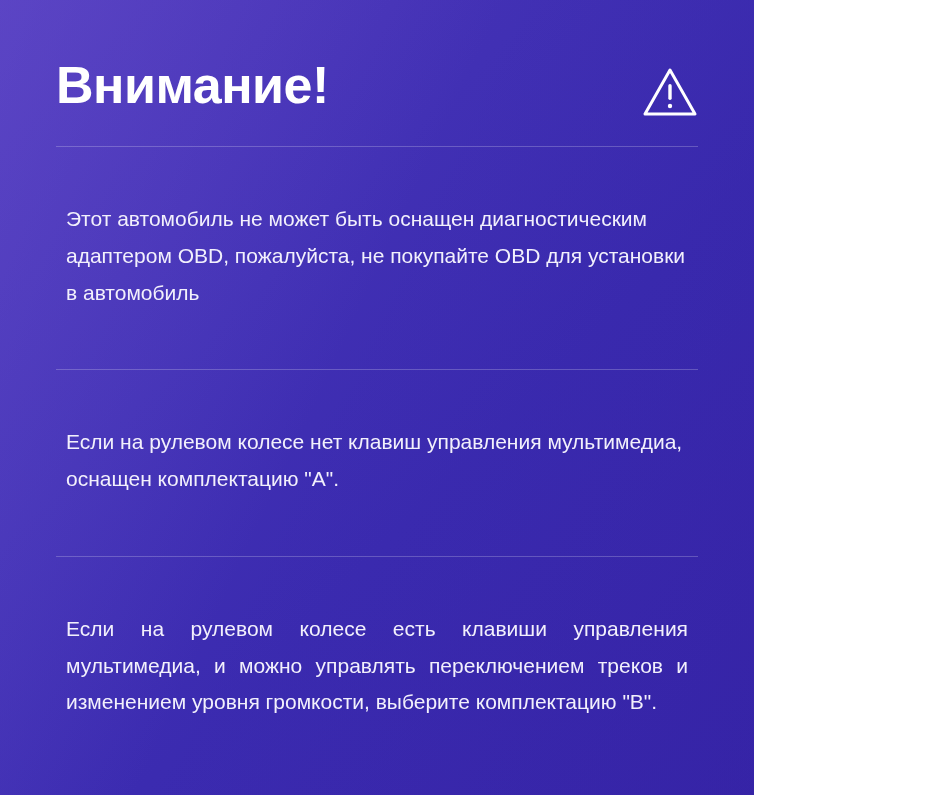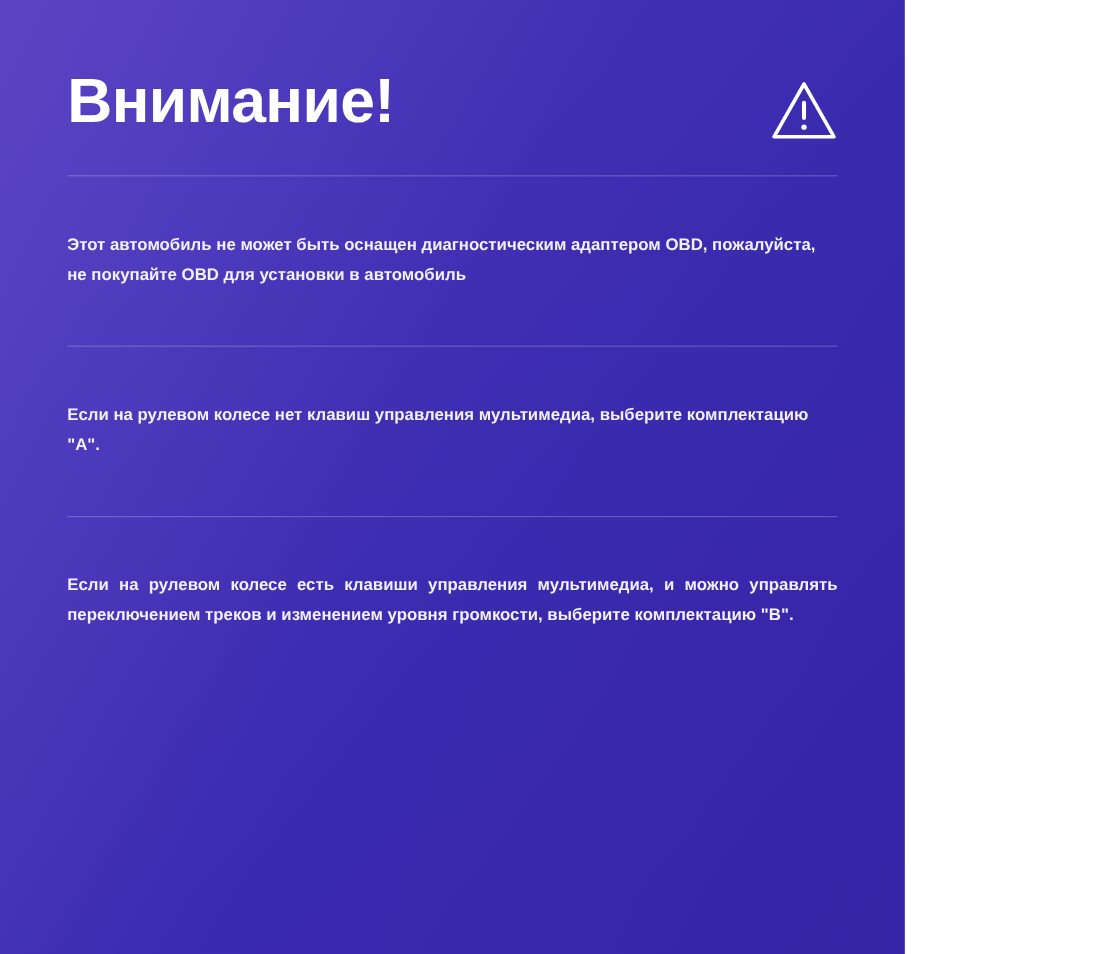--- a/index.html
+++ b/index.html
@@ -67,25 +67,25 @@
     width: 100%;
   }
 
   .section {
     position: relative;
     z-index: 2;
     padding: 40px 0 42px 0;
   }
 
   .section p {
-    margin: 0;
-    font-size: 14px;
+    margin: 10px;
+    font-size: 21px;
     line-height: 1.75;
     color: #f2f0fc;
-    font-weight: 700;
+    font-weight: 400;
   }
 
   .section.justified p {
     text-align: justify;
     text-align-last: left;
   }
 
   .s1 { padding-top: 44px; padding-bottom: 48px; }
   .s2 { padding-top: 44px; padding-bottom: 48px; }
   .s3 { padding-top: 44px; padding-bottom: 10px; }
@@ -108,21 +108,21 @@
 
   <div class="divider"></div>
 
   <div class="section s1">
     <p>Этот автомобиль не может быть оснащен диагностическим адаптером OBD, пожалуйста, не покупайте OBD для установки в автомобиль</p>
   </div>
 
   <div class="divider"></div>
 
   <div class="section s2">
-    <p>Если на рулевом колесе нет клавиш управления мультимедиа, выберите комплектацию "A".</p>
+    <p>Если на рулевом колесе нет клавиш управления мультимедиа, оснащен комплектацию "A".</p>
   </div>
 
   <div class="divider"></div>
 
   <div class="section s3 justified">
     <p>Если на рулевом колесе есть клавиши управления мультимедиа, и можно управлять переключением треков и изменением уровня громкости, выберите комплектацию "B".</p>
   </div>
 
 </div>
 

